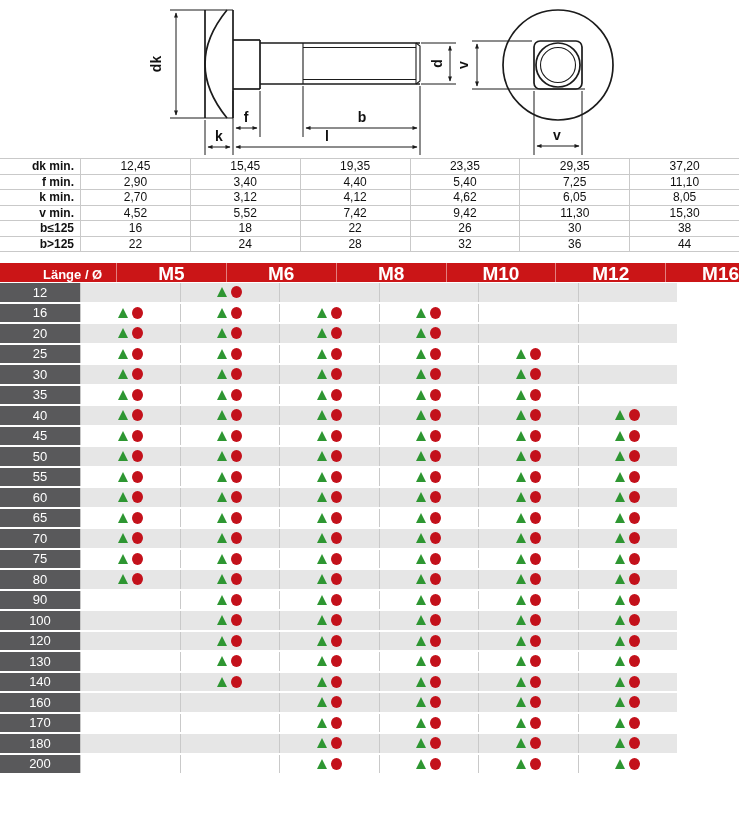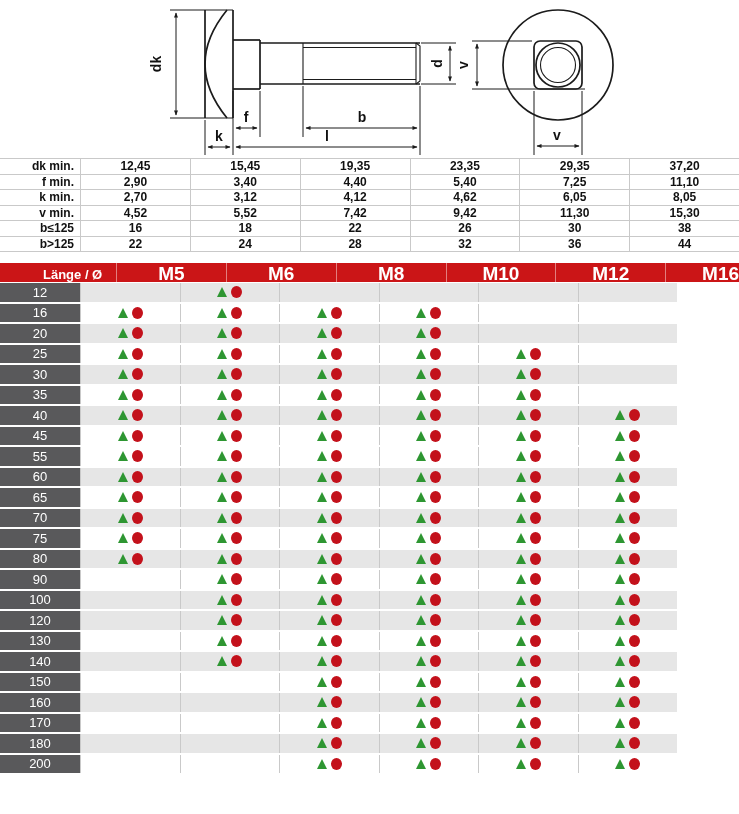--- a/index.html
+++ b/index.html
@@ -22,21 +22,21 @@
     position:absolute;left:0;top:158px;width:739px;height:93px;
     display:flex;flex-direction:column;border-top:1px solid var(--grid-line,#c9c9c9);
   }
   .srow{display:grid;grid-template-columns:80px repeat(6,1fr);flex:1;}
   .slabel{
     text-align:right;padding-right:6px;font-weight:bold;font-size:12px;color:#111;
     display:flex;align-items:center;justify-content:flex-end;
     border-bottom:1px solid var(--grid-line,#c9c9c9);
   }
   .sval{
-    font-weight:bold;font-size:12px;color:#111;
+    font-weight:normal;font-size:12px;color:#111;
     display:flex;align-items:center;justify-content:center;
     border-left:1px solid var(--grid-line,#c9c9c9);
     border-bottom:1px solid var(--grid-line,#c9c9c9);
   }
 
   
   .hdr{
     position:absolute;left:0;top:263px;width:739px;height:19px;
     display:grid;grid-template-columns:80px repeat(6,1fr);
     background:var(--header-red,#cb1517);color:#fff;font-weight:bold;padding-left:36px;
@@ -391,20 +391,47 @@
         </div>
         <div class="mcell">
           <div class="tri"></div>
           <div class="dot"></div>
         </div>
         <div class="mcell">
           <div class="tri"></div>
           <div class="dot"></div>
         </div>
       </div>
+      <div class="mrow stripe">
+        <div class="mlabel">50</div>
+        <div class="mcell">
+          <div class="tri"></div>
+          <div class="dot"></div>
+        </div>
+        <div class="mcell">
+          <div class="tri"></div>
+          <div class="dot"></div>
+        </div>
+        <div class="mcell">
+          <div class="tri"></div>
+          <div class="dot"></div>
+        </div>
+        <div class="mcell">
+          <div class="tri"></div>
+          <div class="dot"></div>
+        </div>
+        <div class="mcell">
+          <div class="tri"></div>
+          <div class="dot"></div>
+        </div>
+        <div class="mcell">
+          <div class="tri"></div>
+          <div class="dot"></div>
+        </div>
+      </div>
       <div class="mrow">
         <div class="mlabel">55</div>
         <div class="mcell">
           <div class="tri"></div>
           <div class="dot"></div>
         </div>
         <div class="mcell">
           <div class="tri"></div>
           <div class="dot"></div>
         </div>
@@ -656,41 +683,20 @@
           <div class="dot"></div>
         </div>
       </div>
       <div class="mrow stripe">
         <div class="mlabel">140</div>
         <div class="mcell"></div>
         <div class="mcell">
           <div class="tri"></div>
           <div class="dot"></div>
         </div>
-        <div class="mcell">
-          <div class="tri"></div>
-          <div class="dot"></div>
-        </div>
-        <div class="mcell">
-          <div class="tri"></div>
-          <div class="dot"></div>
-        </div>
-        <div class="mcell">
-          <div class="tri"></div>
-          <div class="dot"></div>
-        </div>
-        <div class="mcell">
-          <div class="tri"></div>
-          <div class="dot"></div>
-        </div>
-      </div>
-      <div class="mrow">
-        <div class="mlabel">150</div>
-        <div class="mcell"></div>
-        <div class="mcell"></div>
         <div class="mcell">
           <div class="tri"></div>
           <div class="dot"></div>
         </div>
         <div class="mcell">
           <div class="tri"></div>
           <div class="dot"></div>
         </div>
         <div class="mcell">
           <div class="tri"></div>

